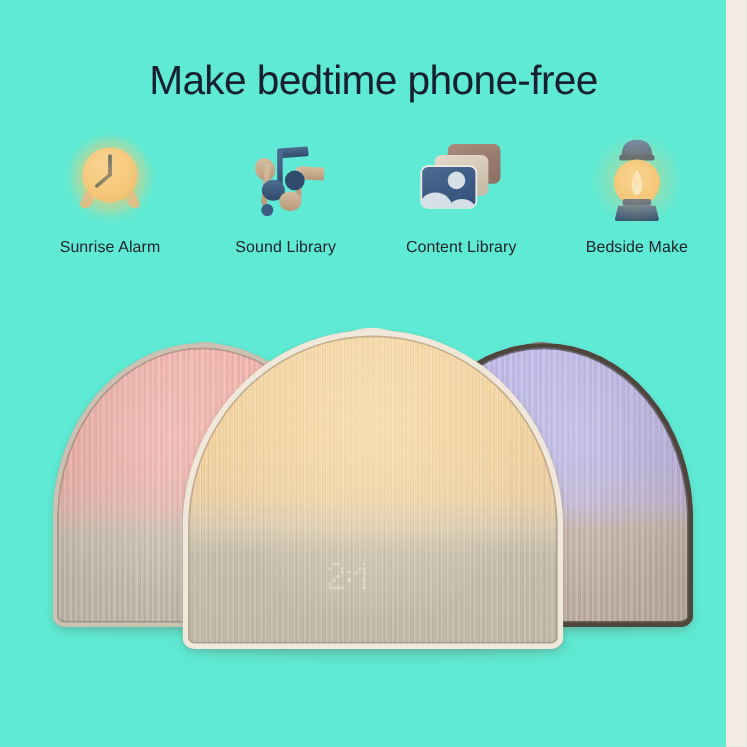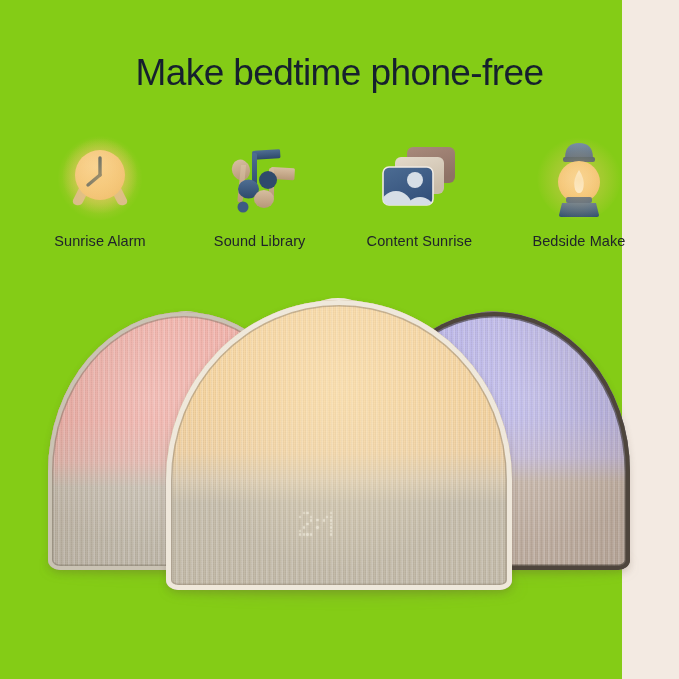--- a/index.html
+++ b/index.html
@@ -13,41 +13,42 @@
     background: #F3EAE2;
     font-family: "Liberation Sans", sans-serif;
     overflow: hidden;
     position: relative;
   }
 
   .page {
     position: relative;
     width: 622px;
     height: 679px;
-    background: #84cc16;
+    background: #5eead4;
+    padding-left: 38px;
   }
 
   
   .headline {
     position: absolute;
     top: 52px;
     left: 0;
     width: 679px;
     text-align: center;
     font-size: 37px;
     font-weight: 400;
     letter-spacing: -0.6px;
     color: #16202E;
     line-height: 1.15;
   }
 
   
   .features {
     position: absolute;
-    top: 132px;
+    top: 116px;
     left: 0;
     width: 679px;
     display: flex;
     justify-content: space-between;
     padding: 0 24px;
     box-sizing: border-box;
   }
   .feature {
     width: 152px;
     display: flex;
@@ -290,21 +291,21 @@
           <rect x="30" y="9" width="48" height="36" rx="6" fill="url(#cardBack)"></rect>
           <rect x="18" y="19" width="49" height="37" rx="6" fill="url(#cardMid)"></rect>
           <rect x="6" y="29" width="50" height="38" rx="6" fill="url(#cardFront)" stroke="#EFEAE2" stroke-width="1.6"></rect>
           <g clip-path="url(#frontClip)" fill="#D6DEE6">
             <circle cx="38" cy="42" r="8"></circle>
             <ellipse cx="19" cy="69" rx="16" ry="16"></ellipse>
             <ellipse cx="43" cy="72" rx="14" ry="13"></ellipse>
           </g>
         </svg>
       </div>
-      <div class="feature-label">Content Sunrise</div>
+      <div class="feature-label">Content Library</div>
     </div>
 
     <div class="feature">
       <div class="feature-icon">
         <div class="glow" style="width:84px;height:84px;
              background:radial-gradient(circle at 50% 52%, rgba(247,200,115,0.52) 0%, rgba(247,200,115,0.24) 42%, rgba(247,200,115,0) 70%);"></div>
         <svg width="78" height="82" viewBox="0 0 78 82" aria-hidden="true">
           <defs>
             <radialGradient id="globeG" cx="48%" cy="42%" r="62%">
               <stop offset="0%" stop-color="#FBE0B0"></stop>

